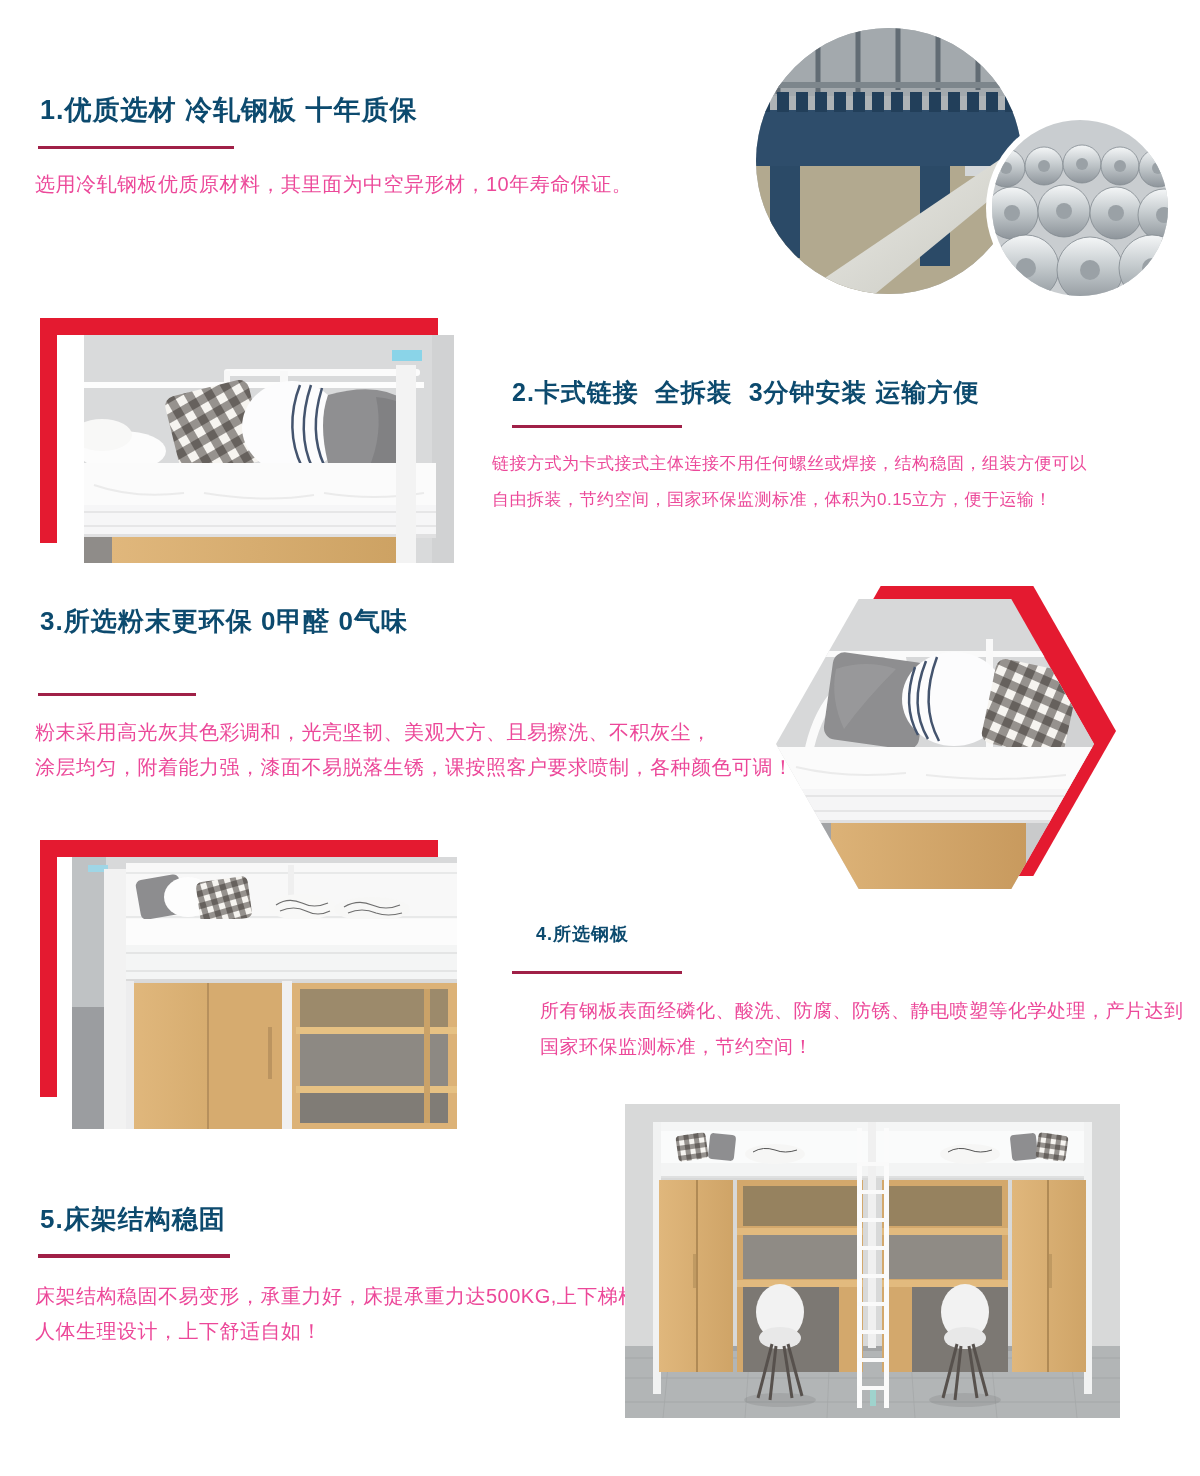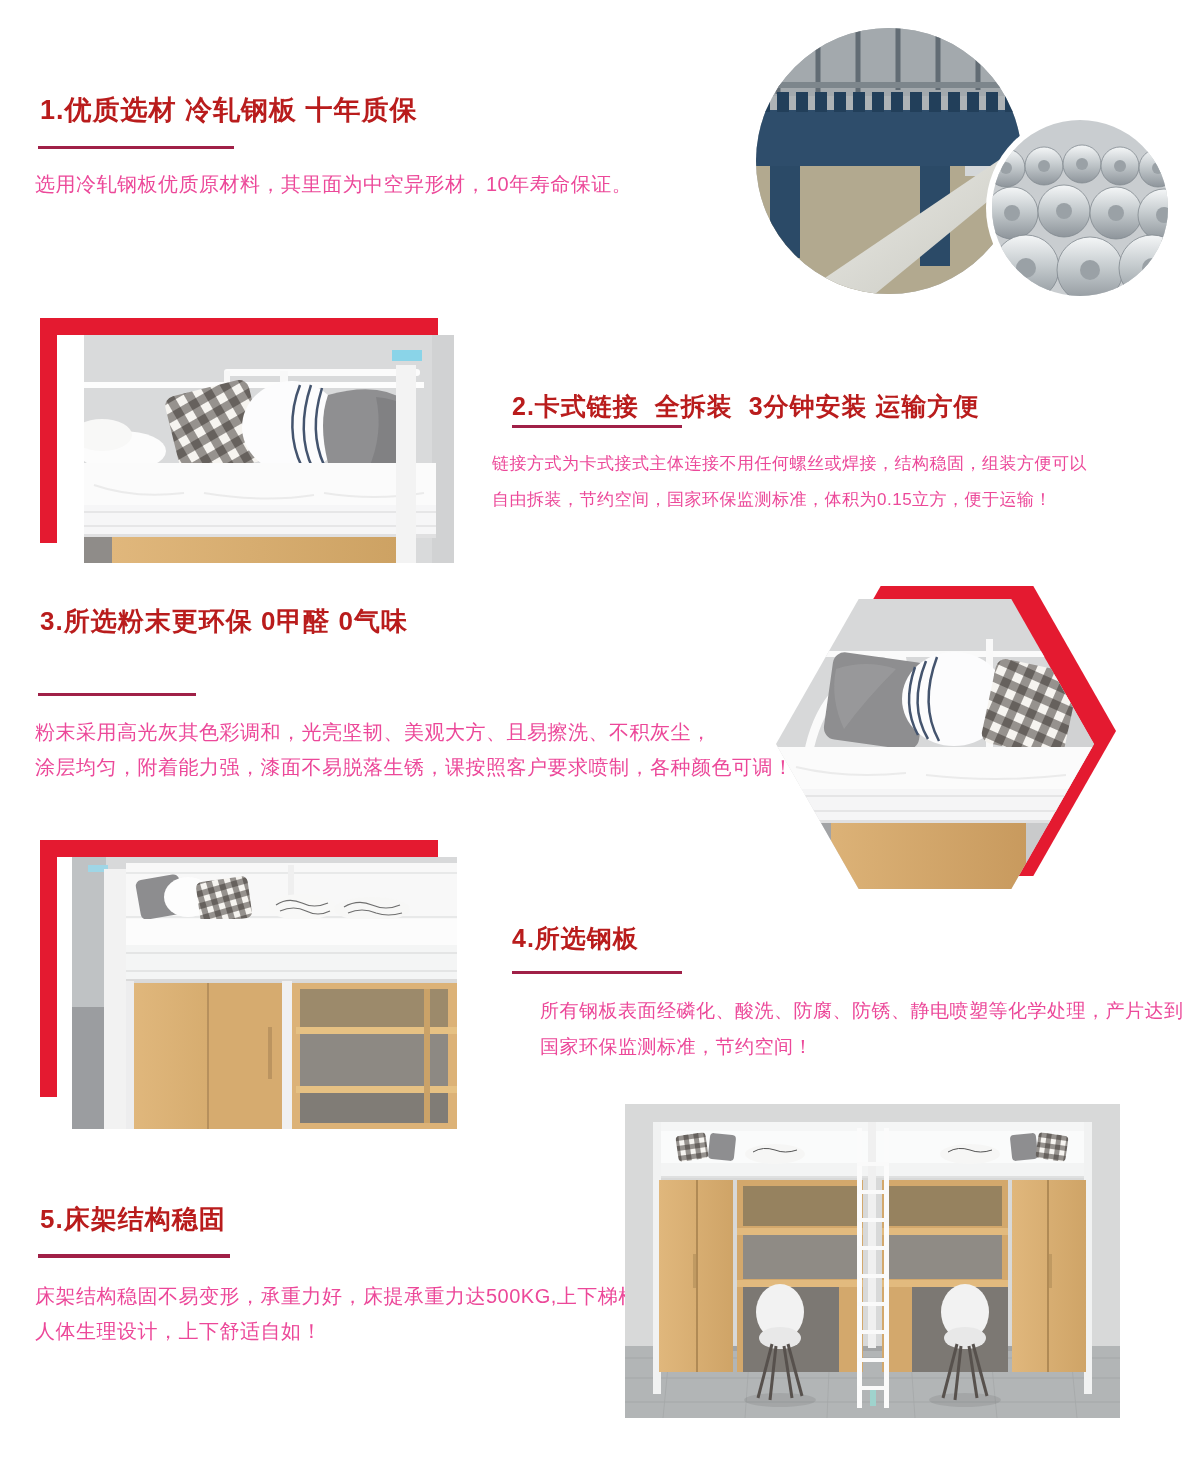--- a/index.html
+++ b/index.html
@@ -1,21 +1,21 @@
 <!DOCTYPE html>
 <html><head>
 <meta charset="utf-8">
 <style>
   html,body{margin:0;padding:0;background:#ffffff;}
   .page{
     position:relative;width:1200px;height:1476px;background:#ffffff;
     font-family:"Liberation Sans","DejaVu Sans",sans-serif;overflow:hidden;
   }
   .sec-title{
-    position:absolute;margin:0;font-weight:bold;color:#b91c1c;
+    position:absolute;margin:0;font-weight:bold;color:#0c4a6e;
     white-space:pre;letter-spacing:1px;
   }
   .underline{position:absolute;background:#a02047;height:3px;}
   .body-text{position:absolute;color:#ec4899;font-size:20px;line-height:35px;letter-spacing:0.5px;}
   .body-text p{margin:0;white-space:pre;}
   .accent{position:absolute;background:#e41a30;}
   .photo{position:absolute;display:block;}
   .hex-wrap{position:absolute;}
   .hex{position:absolute;clip-path:polygon(26% 0,74% 0,100% 50%,74% 100%,26% 100%,0 50%);}
 </style>
@@ -160,21 +160,21 @@
     <g stroke="#e6e6e7" stroke-width="2">
       <line x1="0" y1="177" x2="352" y2="177"></line>
         <line x1="0" y1="191" x2="352" y2="191"></line>
     </g>
     <rect x="0" y="199" width="352" height="4" fill="#e0e0e1"></rect>
     <rect x="0" y="202" width="30" height="26" fill="#8f8c89"></rect>
     <rect x="28" y="202" width="286" height="26" fill="url(#gWoodA)"></rect>
     <rect x="312" y="30" width="20" height="198" fill="#f3f3f3"></rect>
   </svg>
 
-  <h2 class="sec-title" style="left:512px;top:376px;font-size:25px;margin-top:14px;">2.卡式链接  全拆装  3分钟安装 运输方便</h2>
+  <h2 class="sec-title" style="left:512px;top:376px;font-size:25px;">2.卡式链接  全拆装  3分钟安装 运输方便</h2>
   <div class="underline" style="left:512px;top:425px;width:170px;"></div>
   <div class="body-text" style="left:492px;top:446px;line-height:36px;font-size:17px;">
     <p>链接方式为卡式接式主体连接不用任何螺丝或焊接，结构稳固，组装方便可以</p>
     <p>自由拆装，节约空间，国家环保监测标准，体积为0.15立方，便于运输！</p>
   </div>
 
   <h2 class="sec-title" style="left:40px;top:604px;font-size:26px;">3.所选粉末更环保 0甲醛 0气味</h2>
   <div class="underline" style="left:38px;top:693px;width:158px;"></div>
   <div class="body-text" style="left:35px;top:715px;">
     <p>粉末采用高光灰其色彩调和，光亮坚韧、美观大方、且易擦洗、不积灰尘，</p>
@@ -286,21 +286,21 @@
       <rect x="220" y="126" width="165" height="146" fill="#dcb277"></rect>
       <rect x="228" y="132" width="148" height="38" fill="#9c8a6b"></rect>
       <rect x="224" y="170" width="161" height="7" fill="#e6c183"></rect>
       <rect x="228" y="177" width="148" height="52" fill="#8d8983"></rect>
       <rect x="224" y="229" width="161" height="7" fill="#e6c183"></rect>
       <rect x="228" y="236" width="148" height="30" fill="#807c76"></rect>
       <rect x="352" y="132" width="6" height="134" fill="#caa268"></rect>
     </g>
   </svg>
 
-  <h2 class="sec-title" style="left:512px;top:922px;font-size:25px;">4.所选钢板</h2>
+  <h2 class="sec-title" style="left:536px;top:922px;font-size:18px;">4.所选钢板</h2>
   <div class="underline" style="left:512px;top:971px;width:170px;"></div>
   <div class="body-text" style="left:512px;top:993px;line-height:36px;font-size:19px;margin-left:28px;">
     <p>所有钢板表面经磷化、酸洗、防腐、防锈、静电喷塑等化学处理，产片达到</p>
     <p>国家环保监测标准，节约空间！</p>
   </div>
 
   <h2 class="sec-title" style="left:40px;top:1202px;font-size:26px;">5.床架结构稳固</h2>
   <div class="underline" style="left:38px;top:1254px;width:192px;height:4px;"></div>
   <div class="body-text" style="left:35px;top:1279px;">
     <p>床架结构稳固不易变形，承重力好，床提承重力达500KG,上下梯根据</p>

